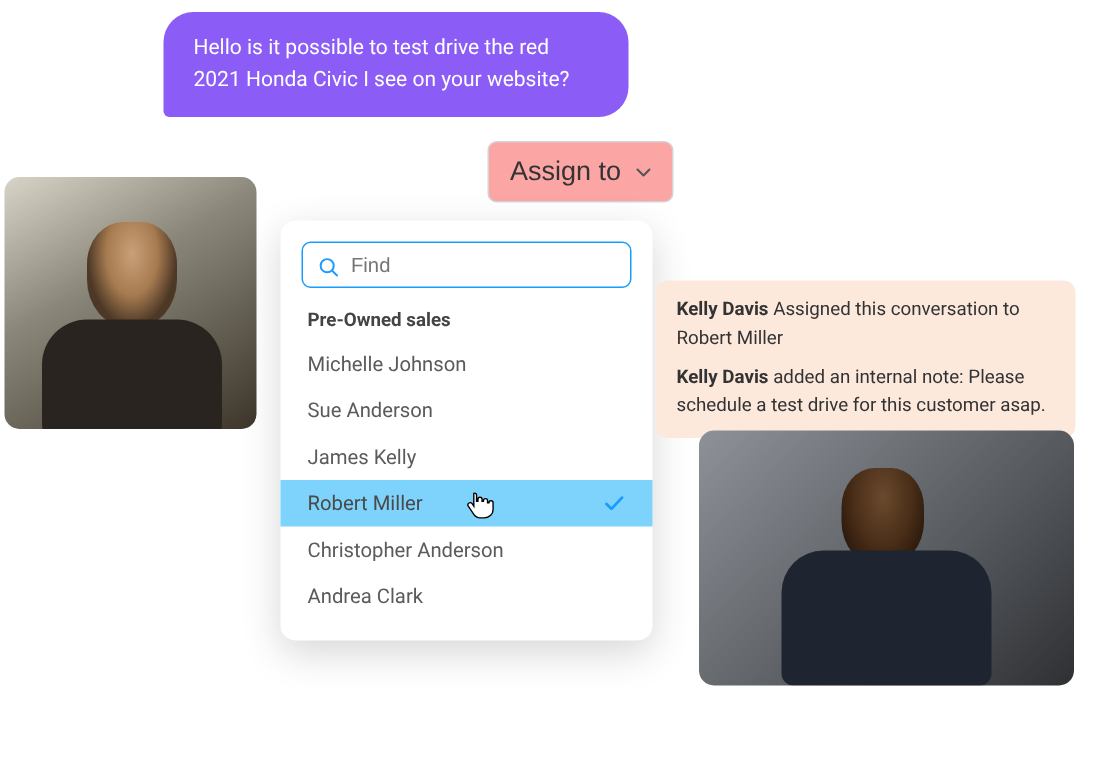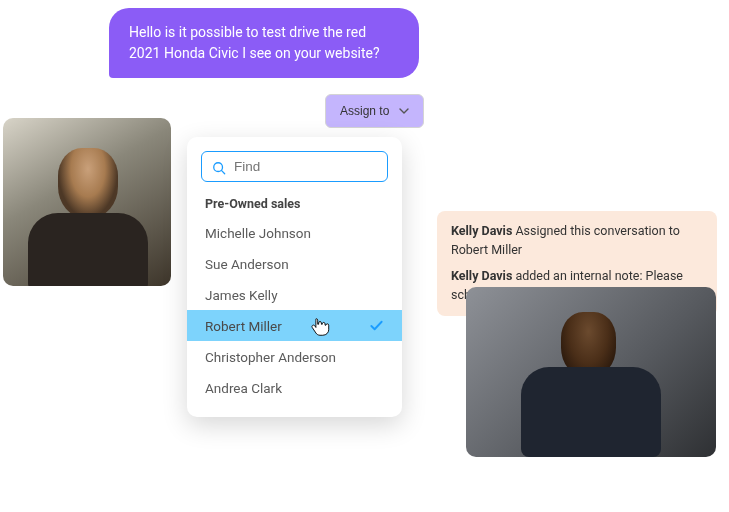--- a/index.html
+++ b/index.html
@@ -37,28 +37,28 @@
     content:""; position:absolute; left:95px; top:25px; width:55px; height:65px;
     background: radial-gradient(ellipse at 50% 30%, #6b4a2e 0%, #4a2e18 50%, #2c1a0d 80%);
     border-radius: 40% 40% 45% 45%;
   }
   .photo-right::after{
     content:""; position:absolute; left:55px; top:80px; width:140px; height:90px;
     background:#1f2530; border-radius: 28px 28px 8px 8px;
   }
   .assign-btn {
     position: absolute; left: 325px; top: 94px;
-    border: 1px solid #d4d4d4; background: #c4b5fd; border-radius: 6px;
-    padding: 9px 14px; font-size: 12px; color: #333;
+    border: 1px solid #d4d4d4; background: #fca5a5; border-radius: 6px;
+    padding: 9px 14px; font-size: 18px; color: #333;
     display: flex; align-items: center; gap: 10px; cursor: pointer;
   }
   .chevron { width: 10px; height: 10px; }
   .chevron svg { display:block; }
   .dropdown {
-    position: absolute; left: 187px; top: 137px; width: 215px;
+    position: absolute; left: 187px; top: 147px; width: 248px;
     background: #fff; border-radius: 10px;
     box-shadow: 0 8px 26px rgba(0,0,0,0.16);
     padding: 14px 0 14px;
   }
   .search-wrap { padding: 0 14px 10px; }
   .search {
     display: flex; align-items: center; gap: 8px;
     border: 1.5px solid #1a9cff; border-radius: 6px;
     padding: 7px 10px;
   }
@@ -78,21 +78,20 @@
   .option.selected { background: #7dd3fc; color:#4a4a4a; }
   .check { color: #1a9cff; width: 15px; height: 15px; }
   .cursor {
     position: absolute; left: 122px; top: 6px; width: 22px; height: 22px;
     pointer-events: none;
   }
   .note {
     position: absolute; background: #fce9dc; border-radius: 8px;
     padding: 11px 14px; font-size: 12.5px; color: #333; line-height: 1.5;
     max-width: 280px;
-    margin-top: 24px;
   }
   .note strong { font-weight: 700; }
   .note1 { left: 437px; top: 187px; width: 283px;}
   .note2 { left: 437px; top: 232px; width: 283px;}
 </style>
 </head>
 <body>
 
 <div class="chat-bubble">
   <span>Hello is it possible to test drive the red 2021 Honda Civic I see on your website?</span>

